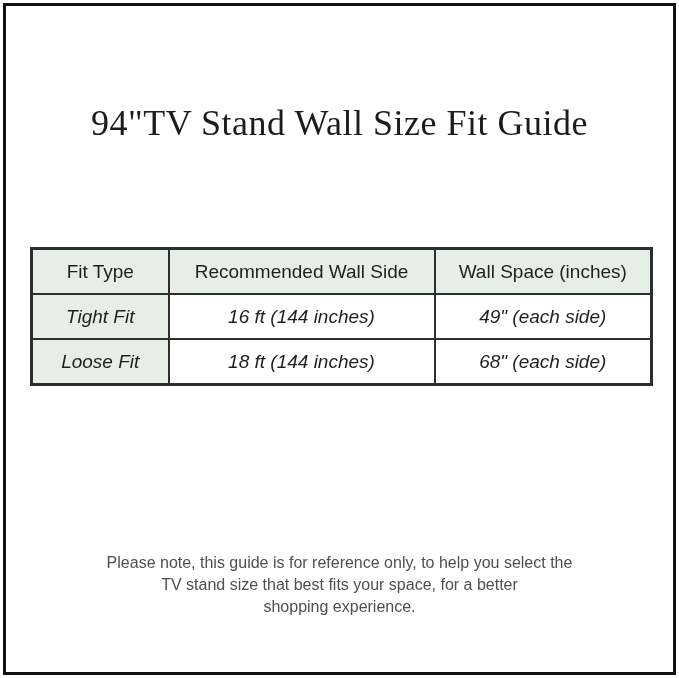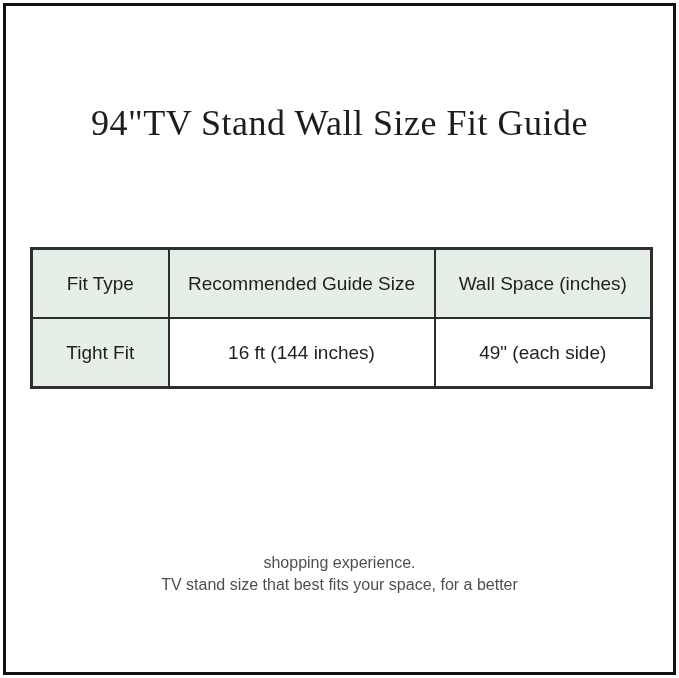--- a/index.html
+++ b/index.html
@@ -47,27 +47,27 @@
     background: #ffffff;
   }
   .fit-table col.c1 { width: 137px; }
   .fit-table col.c2 { width: 266px; }
   .fit-table col.c3 { width: 217px; }
   .fit-table th, .fit-table td {
     border: 2px solid #2e2e2e;
     text-align: center;
     vertical-align: middle;
     height: 43px;
-    padding: 12px 4px;
+    padding: 0 4px;
     font-weight: normal;
     color: #1f1f1f;
   }
   .fit-table thead th { background: #e6efe7; }
   .fit-table tbody td.rowhead { background: #e6efe7; }
-  .fit-table tbody td { background: #ffffff; }
+  .fit-table tbody td { background: #ffffff; font-style: italic; }
   .note {
     position: absolute;
     left: 0;
     top: 546px;
     width: 100%;
     text-align: center;
     font-size: 16px;
     line-height: 22px;
     color: #4f4f4f;
   }
@@ -81,31 +81,37 @@
 
   <table class="fit-table">
     <colgroup>
         <col class="c1">
         <col class="c2">
         <col class="c3">
       </colgroup>
     <thead>
       <tr>
         <th>Fit Type</th>
-        <th>Recommended Guide Size</th>
+        <th>Recommended Wall Side</th>
         <th>Wall Space (inches)</th>
       </tr>
     </thead>
     <tbody>
       <tr>
         <td class="rowhead">Tight Fit</td>
         <td>16 ft (144 inches)</td>
         <td>49" (each side)</td>
       </tr>
+      <tr>
+        <td class="rowhead">Loose Fit</td>
+        <td>18 ft (144 inches)</td>
+        <td>68" (each side)</td>
+      </tr>
     </tbody>
   </table>
 
   <div class="note">
+    <div>Please note, this guide is for reference only, to help you select the</div>
+    <div>TV stand size that best fits your space, for a better</div>
     <div>shopping experience.</div>
-    <div>TV stand size that best fits your space, for a better</div>
   </div>
 
 </div>
 
 </body></html>

